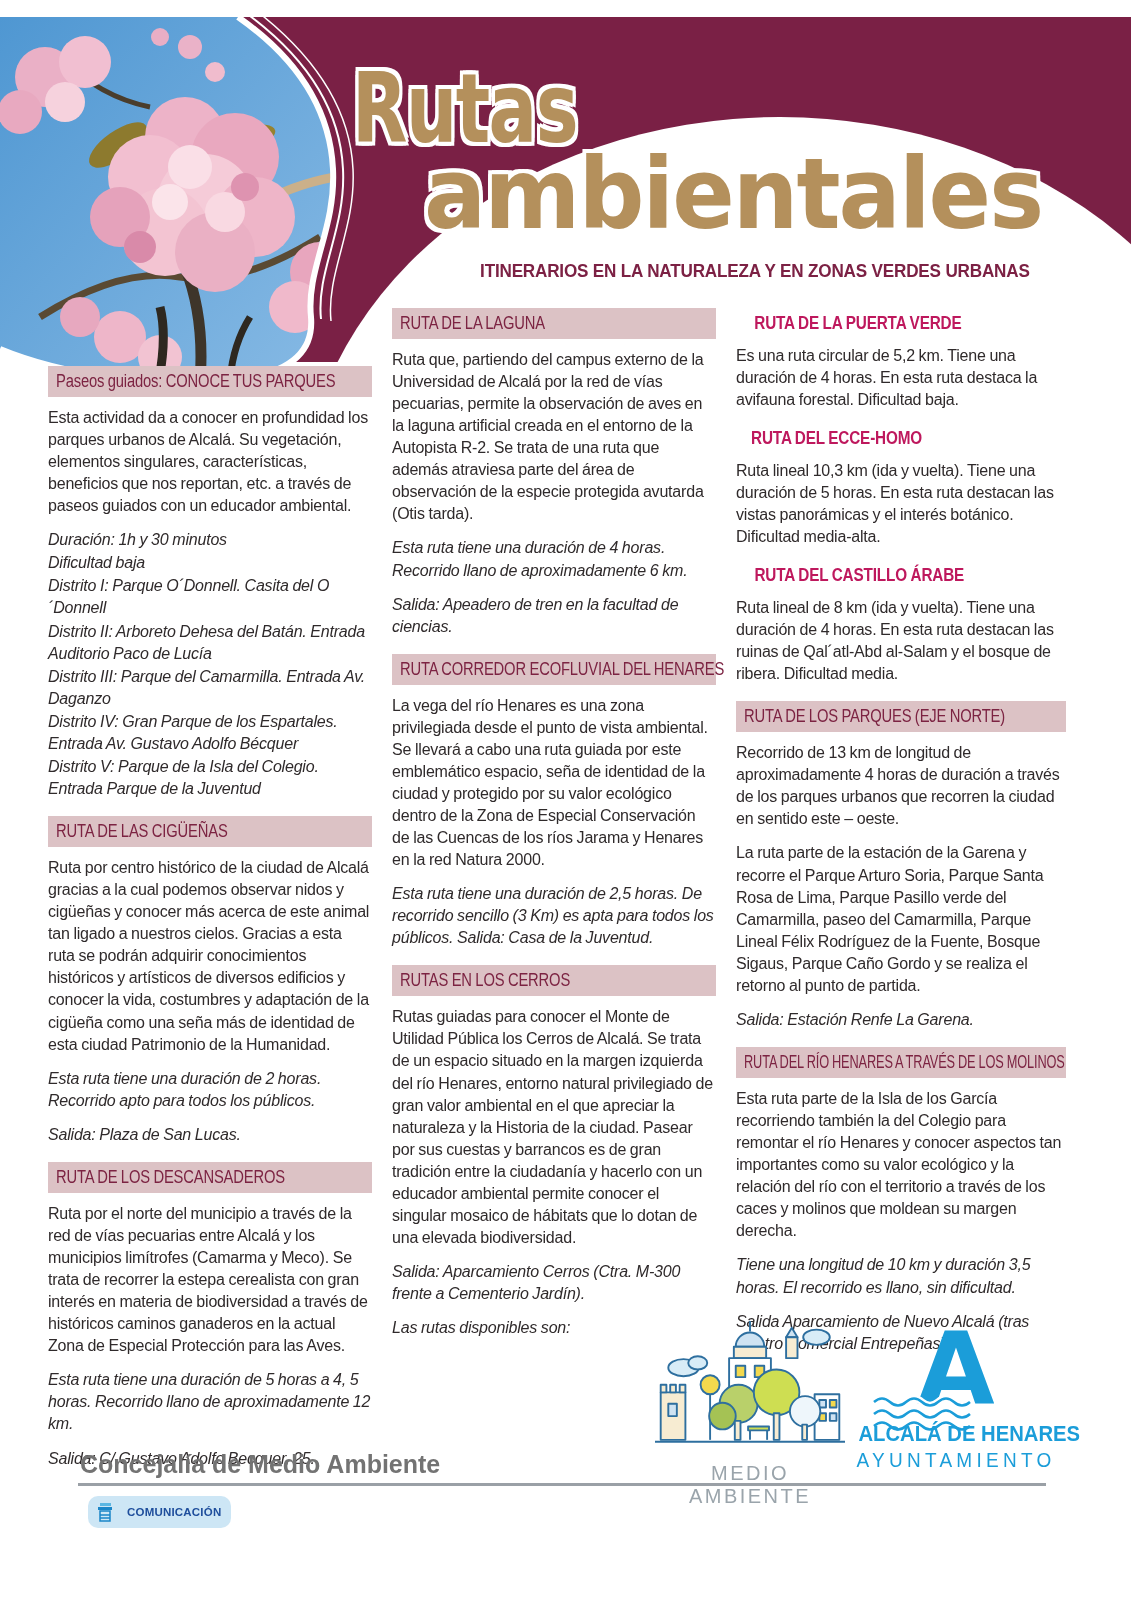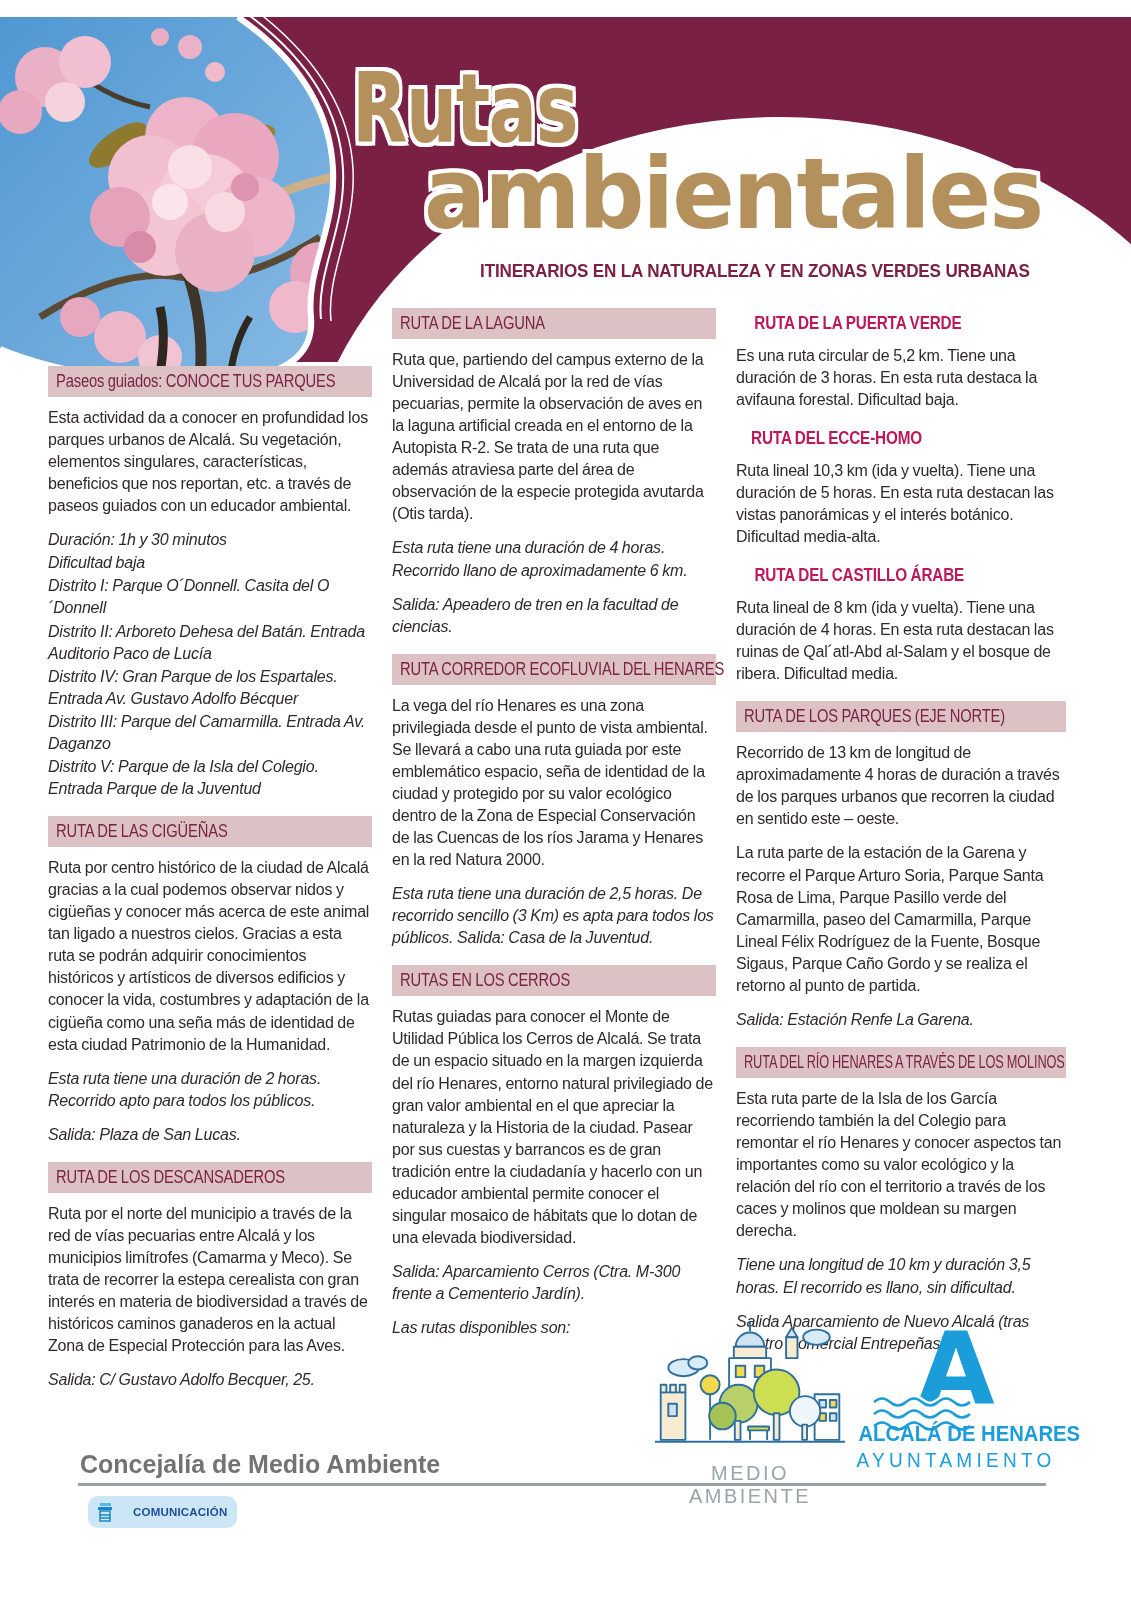--- a/index.html
+++ b/index.html
@@ -30,21 +30,21 @@
   .col > .chead:first-child{margin-top:3px;}
   .cond{display:inline-block;transform:scaleX(0.82);transform-origin:left center;white-space:nowrap;}
   .xcond{transform:scaleX(0.71);}
   .condc{display:inline-block;transform:scaleX(0.85);transform-origin:center center;white-space:nowrap;}
   .col p{margin:0 0 12px;}
   .col p.t{margin-bottom:1px;}
   .col p.it{font-style:italic;}
   
   .concejalia{position:absolute;left:80px;top:1450px;font-size:25px;font-weight:bold;color:#737373;}
   .rule{position:absolute;left:78px;top:1483px;width:968px;height:3px;background:#9aa0a6;}
-  .badge{position:absolute;left:88px;top:1496px;display:flex;align-items:center;gap:16px;background:#cde6f5;
+  .badge{position:absolute;left:88px;top:1496px;display:flex;align-items:center;gap:10px;background:#cde6f5;
          border-radius:10px;padding:5px 10px 5px 7px;}
   .badge-text{font-size:11.5px;font-weight:bold;color:#1e4e9c;letter-spacing:0.2px;}
   .ma-logo{position:absolute;left:655px;top:1306px;}
   .ma-caption{position:absolute;left:655px;top:1462px;width:190px;text-align:center;font-size:20px;
               letter-spacing:2.5px;color:#9aa4ab;}
   .alcala{position:absolute;left:850px;top:1320px;width:212px;text-align:center;color:#1b9dd9;}
   .a-letter{font-family:"DejaVu Sans",sans-serif;font-size:100px;font-weight:bold;line-height:0.98;display:block;}
   .a-waves{position:absolute;left:22px;top:74px;}
   .alcala-line1{font-size:22px;font-weight:bold;transform:scaleX(0.92);transform-origin:center;margin-top:3px;white-space:nowrap;}
   .alcala-line2{font-size:20px;letter-spacing:4.5px;transform:scaleX(0.95);transform-origin:center;margin-top:2px;white-space:nowrap;}
@@ -116,31 +116,32 @@
     <div id="sub">ITINERARIOS EN LA NATURALEZA Y EN ZONAS VERDES URBANAS</div>
   </div>
 
   <section class="col" id="col1">
     <h3 class="bar"><span class="cond">Paseos guiados: CONOCE TUS PARQUES</span></h3>
     <p>Esta actividad da a conocer en profundidad los parques urbanos de Alcalá. Su vegetación, elementos singulares, características, beneficios que nos reportan, etc. a través de paseos guiados con un educador ambiental.</p>
     <p class="it t">Duración: 1h y 30 minutos</p>
     <p class="it t">Dificultad baja</p>
     <p class="it t">Distrito I: Parque O´Donnell. Casita del O´Donnell</p>
     <p class="it t">Distrito II: Arboreto Dehesa del Batán. Entrada Auditorio Paco de Lucía</p>
+    <p class="it t">Distrito III: Parque del Camarmilla. Entrada Av. Daganzo</p>
     <p class="it t">Distrito IV: Gran Parque de los Espartales. Entrada Av. Gustavo Adolfo Bécquer</p>
-    <p class="it t">Distrito III: Parque del Camarmilla. Entrada Av. Daganzo</p>
     <p class="it">Distrito V: Parque de la Isla del Colegio. Entrada Parque de la Juventud</p>
 
     <h3 class="bar"><span class="cond">RUTA DE LAS CIGÜEÑAS</span></h3>
     <p>Ruta por centro histórico de la ciudad de Alcalá gracias a la cual podemos observar nidos y cigüeñas y conocer más acerca de este animal tan ligado a nuestros cielos. Gracias a esta ruta se podrán adquirir conocimientos históricos y artísticos de diversos edificios y conocer la vida, costumbres y adaptación de la cigüeña como una seña más de identidad de esta ciudad Patrimonio de la Humanidad.</p>
     <p class="it">Esta ruta tiene una duración de 2 horas. Recorrido apto para todos los públicos.</p>
     <p class="it">Salida: Plaza de San Lucas.</p>
 
     <h3 class="bar"><span class="cond">RUTA DE LOS DESCANSADEROS</span></h3>
     <p>Ruta por el norte del municipio a través de la red de vías pecuarias entre Alcalá y los municipios limítrofes (Camarma y Meco). Se trata de recorrer la estepa cerealista con gran interés en materia de biodiversidad a través de históricos caminos ganaderos en la actual Zona de Especial Protección para las Aves.</p>
+    <p class="it">Esta ruta tiene una duración de 5 horas a 4, 5 horas. Recorrido llano de aproximadamente 12 km.</p>
     <p class="it">Salida: C/ Gustavo Adolfo Becquer, 25.</p>
   </section>
 
   <section class="col" id="col2">
     <h3 class="bar"><span class="cond">RUTA DE LA LAGUNA</span></h3>
     <p>Ruta que, partiendo del campus externo de la Universidad de Alcalá por la red de vías pecuarias, permite la observación de aves en la laguna artificial creada en el entorno de la Autopista R-2. Se trata de una ruta que además atraviesa parte del área de observación de la especie protegida avutarda (Otis tarda).</p>
     <p class="it">Esta ruta tiene una duración de 4 horas. Recorrido llano de aproximadamente 6 km.</p>
     <p class="it">Salida: Apeadero de tren en la facultad de ciencias.</p>
 
     <h3 class="bar"><span class="cond">RUTA CORREDOR ECOFLUVIAL DEL HENARES</span></h3>
@@ -148,21 +149,21 @@
     <p class="it">Esta ruta tiene una duración de 2,5 horas. De recorrido sencillo (3 Km) es apta para todos los públicos. Salida: Casa de la Juventud.</p>
 
     <h3 class="bar"><span class="cond">RUTAS EN LOS CERROS</span></h3>
     <p>Rutas guiadas para conocer el Monte de Utilidad Pública los Cerros de Alcalá. Se trata de un espacio situado en la margen izquierda del río Henares, entorno natural privilegiado de gran valor ambiental en el que apreciar la naturaleza y la Historia de la ciudad. Pasear por sus cuestas y barrancos es de gran tradición entre la ciudadanía y hacerlo con un educador ambiental permite conocer el singular mosaico de hábitats que lo dotan de una elevada biodiversidad.</p>
     <p class="it">Salida: Aparcamiento Cerros (Ctra. M-300 frente a Cementerio Jardín).</p>
     <p class="it">Las rutas disponibles son:</p>
   </section>
 
   <section class="col" id="col3">
     <h3 class="chead"><span class="condc">RUTA DE LA PUERTA VERDE</span></h3>
-    <p>Es una ruta circular de 5,2 km. Tiene una duración de 3 horas. En esta ruta destaca la avifauna forestal. Dificultad baja.</p>
+    <p>Es una ruta circular de 5,2 km. Tiene una duración de 4 horas. En esta ruta destaca la avifauna forestal. Dificultad baja.</p>
 
     <h3 class="chead"><span class="condc">RUTA DEL ECCE-HOMO</span></h3>
     <p>Ruta lineal 10,3 km (ida y vuelta). Tiene una duración de 5 horas. En esta ruta destacan las vistas panorámicas y el interés botánico. Dificultad media-alta.</p>
 
     <h3 class="chead"><span class="condc">RUTA DEL CASTILLO ÁRABE</span></h3>
     <p>Ruta lineal de 8 km (ida y vuelta). Tiene una duración de 4 horas. En esta ruta destacan las ruinas de Qal´atl-Abd al-Salam y el bosque de ribera. Dificultad media.</p>
 
     <h3 class="bar"><span class="cond">RUTA DE LOS PARQUES (EJE NORTE)</span></h3>
     <p>Recorrido de 13 km de longitud de aproximadamente 4 horas de duración a través de los parques urbanos que recorren la ciudad en sentido este – oeste.</p>
     <p>La ruta parte de la estación de la Garena y recorre el Parque Arturo Soria, Parque Santa Rosa de Lima, Parque Pasillo verde del Camarmilla, paseo del Camarmilla, Parque Lineal Félix Rodríguez de la Fuente, Bosque Sigaus, Parque Caño Gordo y se realiza el retorno al punto de partida.</p>

